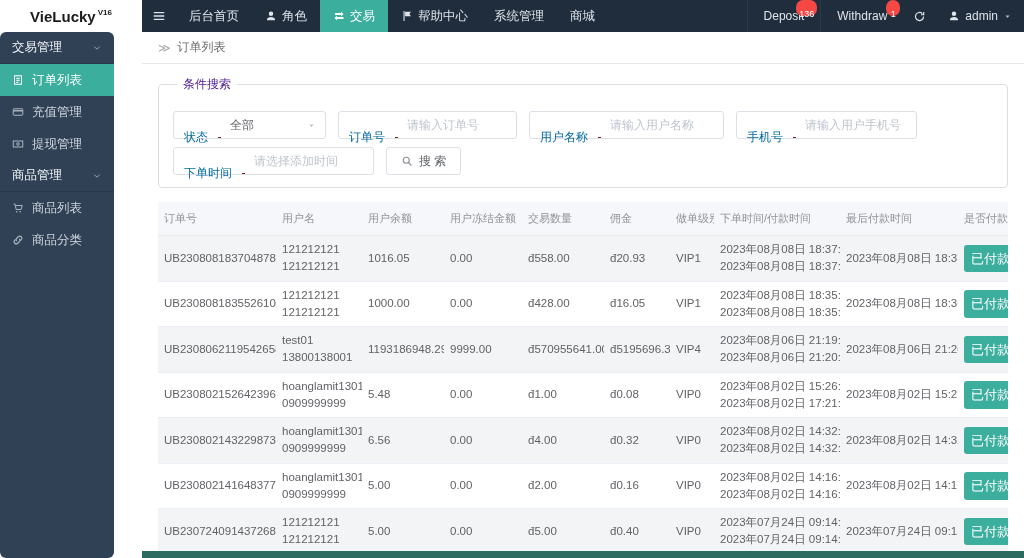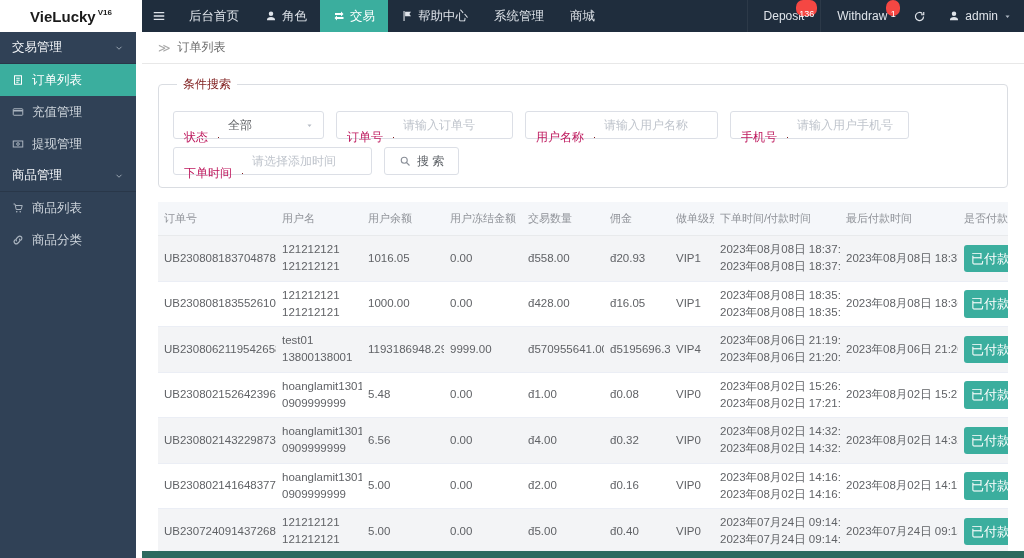--- a/index.html
+++ b/index.html
@@ -26,43 +26,43 @@
   .lt-value { font-size:11px; color:#fff; }
   .top-btn { position:relative; display:flex; align-items:center; padding:0 16px; font-size:12px; cursor:pointer;
     border-left:1px solid rgba(255,255,255,.06); }
   .badge { position:absolute; top:0px; right:3px; background:var(--badge,#f54743); color:#fff; font-size:9px;
     min-width:14px; height:13px; line-height:13px; border-radius:7px; text-align:center; padding:8px 3px; }
   .top-icon-btn { display:flex; align-items:center; padding:0 10px; font-size:13px; cursor:pointer; }
   .admin-menu { display:flex; align-items:center; gap:5px; padding:0 12px; font-size:12px; cursor:pointer; }
   .admin-menu .icon.caret { font-size:9px; color:#aeb7c2; }
 
   
-  .sidebar { position:absolute; top:32px; left:0; bottom:0; width:136px; background:var(--sidebar,#304156);
-    color:#d2d9e0; font-size:12.5px; overflow:hidden; z-index:10; }
+  .sidebar { position:absolute; top:32px; left:0; bottom:0; width:114px; background:var(--sidebar,#304156);
+    color:#d2d9e0; font-size:12.5px; overflow:hidden; z-index:10;border-radius:6px; }
   .sb-title { height:32px; display:flex; align-items:center; justify-content:space-between; padding:0 12px;
     color:#f2f5f8; cursor:pointer; border-bottom:1px solid rgba(0,0,0,.14); }
   .sb-title .chev { font-size:10px; color:#9aa6b2; }
   .sb-item { height:32px; display:flex; align-items:center; gap:8px; padding:0 12px; cursor:pointer; color:#cfd6dd; }
   .sb-item .icon { font-size:12px; color:#aab4bf; }
   .sb-item.active { background:var(--accent,#3bae9e); color:#fff; }
   .sb-item.active .icon { color:#fff; }
 
   
   .main { position:absolute; top:32px; left:142px; right:0; bottom:0; background:#fff; overflow:hidden; }
   .breadcrumb { height:32px; display:flex; align-items:center; gap:7px; padding:0 16px;
     border-bottom:1px solid #e8e8e8; font-size:12px; color:#6c6c6c; }
   .bc-caret { color:#a8a8a8; font-size:12px; }
   .content { padding:12px 16px 0; }
 
   
   .searchbox { border:1px solid #dadde2; border-radius:4px; padding:10px 14px 12px; }
-  .searchbox legend { font-size:12px; color:#7f1d1d; padding:0 6px; margin-left:4px; }
+  .searchbox legend { font-size:12px; color:#4c1d95; padding:0 6px; margin-left:4px; }
   .srow { display:flex; align-items:center; gap:12px; margin-top:8px; }
   .igroup { display:inline-flex; align-items:stretch; height:28px; border:1px solid #dcdfe6; border-radius:3px; background:#fff; }
-  .glabel { display:flex; align-items:center; padding:0 10px; font-size:12px; color:#be185d; border-right:1px solid #7f1d1d; white-space:nowrap;margin-top:25px; }
+  .glabel { display:flex; align-items:center; padding:0 10px; font-size:12px; color:#0369a1; border-right:3px solid #7f1d1d; white-space:nowrap;margin-top:25px; }
   .ginput { border:none; outline:none; padding:0 9px; font-size:12px; color:#606266; background:transparent; }
   .ginput::placeholder { color:#bfc4cc; }
   .select { display:flex; align-items:center; justify-content:space-between; width:104px; padding:0 9px; cursor:pointer;
     font-size:12px; color:#606266; }
   .select .icon { font-size:9px; color:#b8bdc6; }
   .search-btn { display:inline-flex; align-items:center; gap:6px; height:28px; padding:0 14px; background:#fff;
     border:1px solid #dcdfe6; border-radius:3px; font-size:12px; color:#5f6368; cursor:pointer;
     font-family:inherit; }
   .search-btn .icon { font-size:12px; color:#8a8f98; }
 

